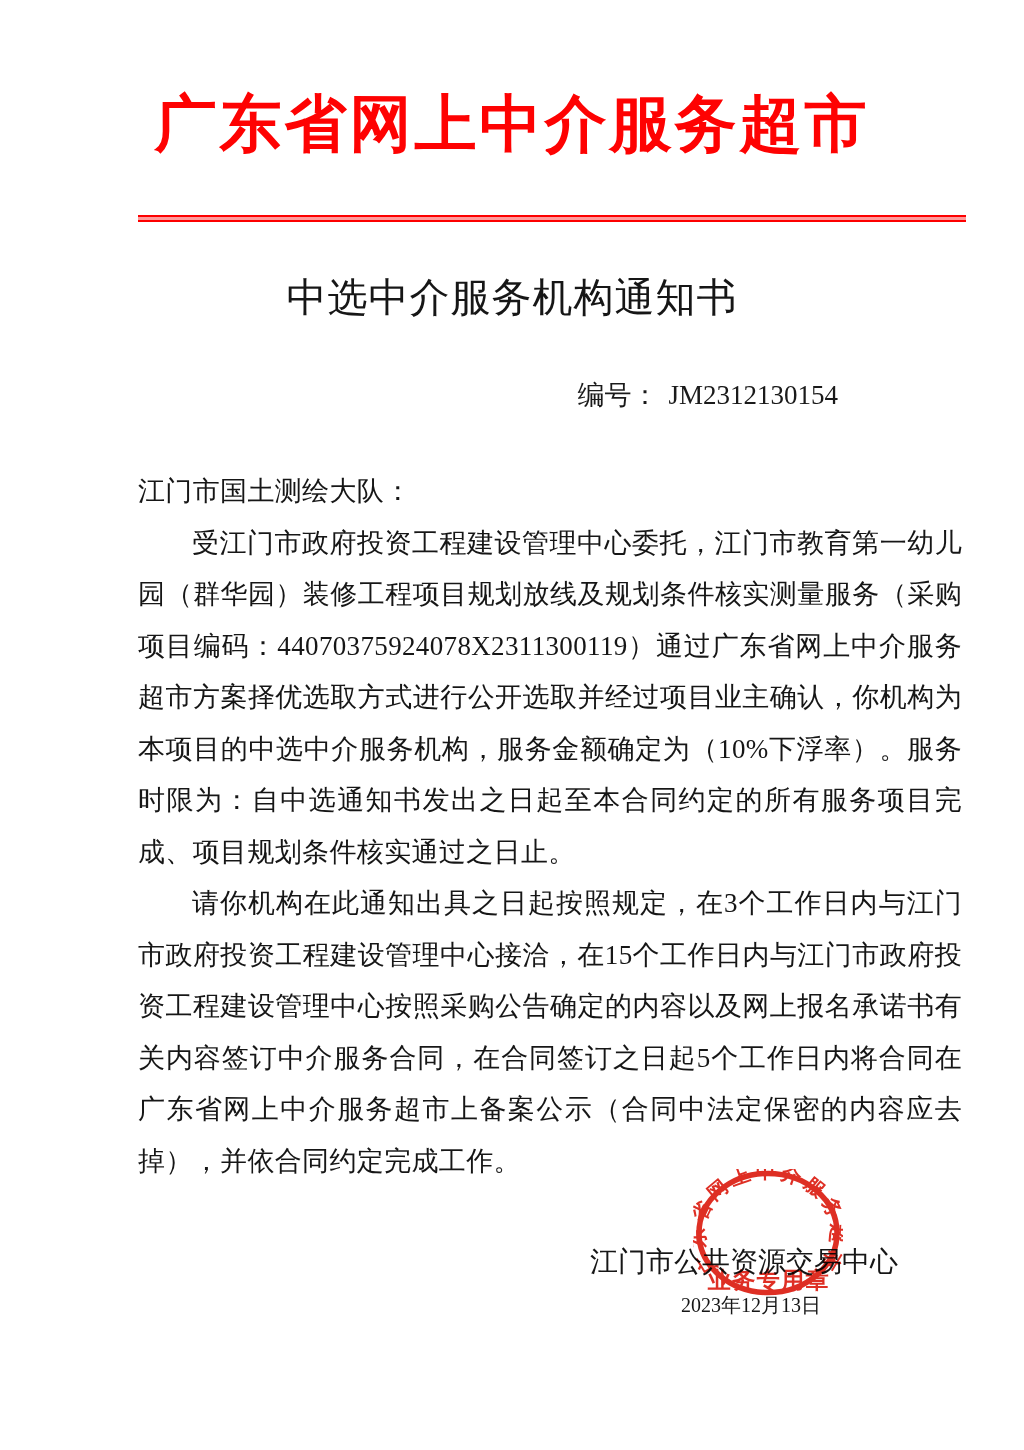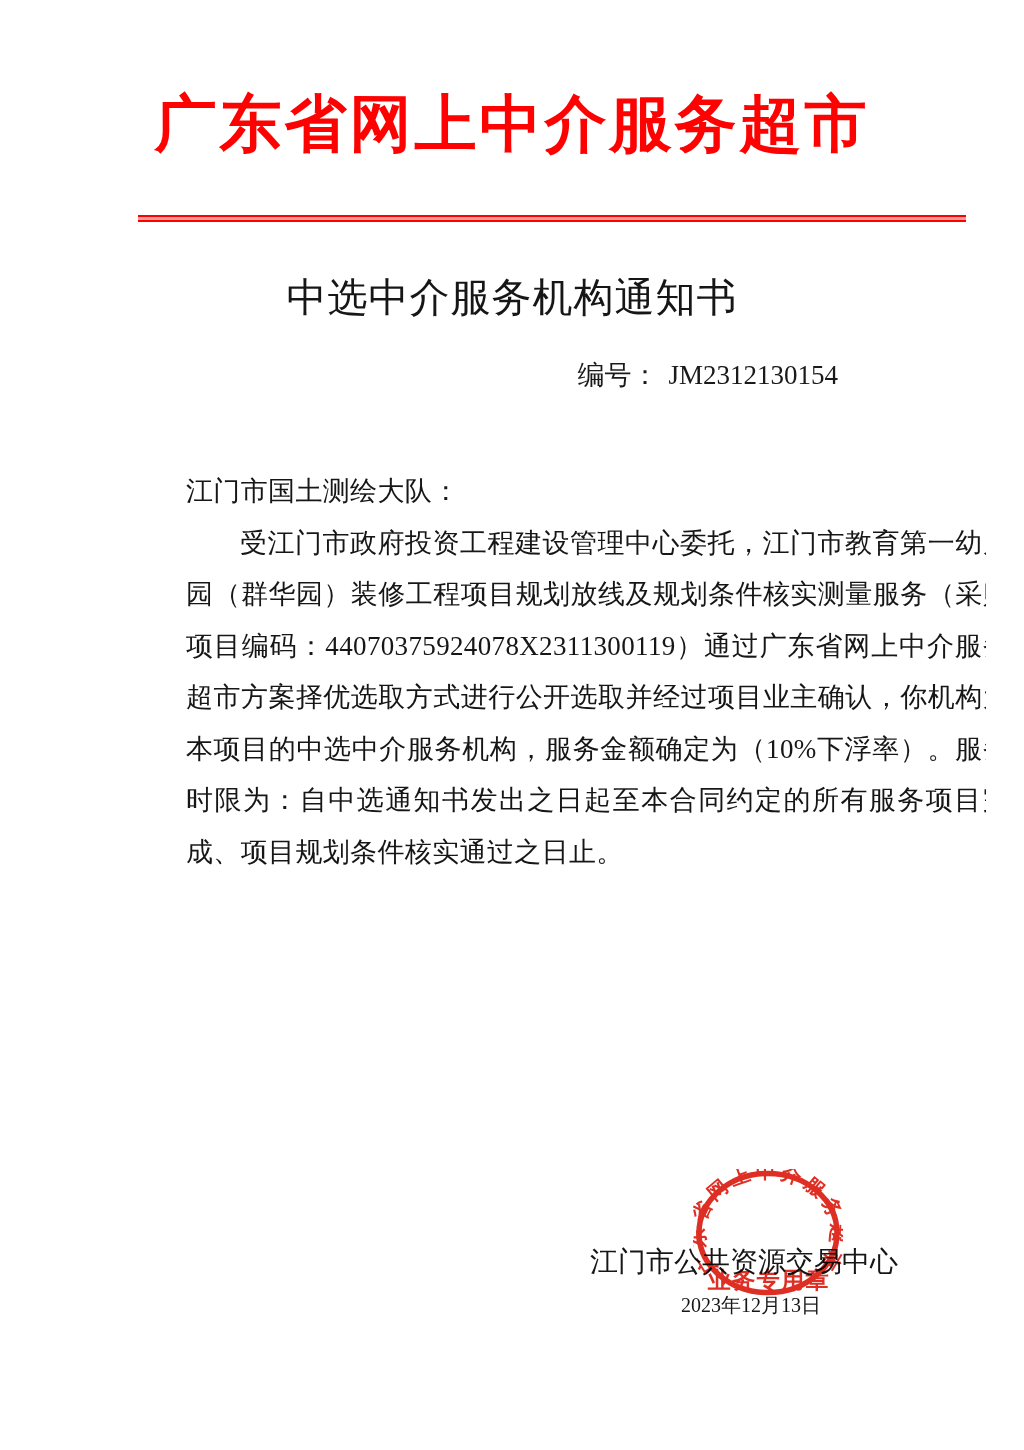--- a/index.html
+++ b/index.html
@@ -44,40 +44,39 @@
     text-align: center;
     font-size: 40px;
     line-height: 52px;
     font-weight: 500;
     color: #161616;
     letter-spacing: 1px;
     white-space: nowrap;
   }
   .doc-number {
     position: absolute;
-    top: 358px;
+    top: 378px;
     right: 148px;
     font-size: 27px;
     line-height: 34px;
     display: flex;
     gap: 10px;
     white-space: nowrap;
   }
   .body-text {
     position: absolute;
     top: 466px;
     left: 100px;
     width: 824px;
     font-size: 27px;
     line-height: 51.5px;
     letter-spacing: 0.35px;
     text-align: justify;
     text-justify: inter-character;
     color: #161616;
-    margin-left: 48px;
   }
   .body-text p { margin: 0; }
   .body-text p.indent { text-indent: 2em; }
   .sig-org {
     position: absolute;
     top: 1246px;
     left: 552px;
     font-size: 28px;
     line-height: 32px;
     white-space: nowrap;
@@ -114,20 +113,21 @@
   <div class="doc-title">中选中介服务机构通知书</div>
 
   <div class="doc-number">
     <span>编号：</span>
     <span>JM2312130154</span>
   </div>
 
   <div class="body-text">
     <p>江门市国土测绘大队：</p>
     <p class="indent">受江门市政府投资工程建设管理中心委托，江门市教育第一幼儿园（群华园）装修工程项目规划放线及规划条件核实测量服务（采购项目编码：44070375924078X2311300119）通过广东省网上中介服务超市方案择优选取方式进行公开选取并经过项目业主确认，你机构为本项目的中选中介服务机构，服务金额确定为（10%下浮率）。服务时限为：自中选通知书发出之日起至本合同约定的所有服务项目完成、项目规划条件核实通过之日止。</p>
+    <p class="indent">请你机构在此通知出具之日起按照规定，在3个工作日内与江门市政府投资工程建设管理中心接洽，在15个工作日内与江门市政府投资工程建设管理中心按照采购公告确定的内容以及网上报名承诺书有关内容签订中介服务合同，在合同签订之日起5个工作日内将合同在广东省网上中介服务超市上备案公示（合同中法定保密的内容应去掉），并依合同约定完成工作。</p>
   </div>
 
   <div class="sig-org">江门市公共资源交易中心</div>
 
   <div class="sig-date">2023年12月13日</div>
 
   <svg class="stamp" viewBox="0 0 150 130" xmlns="http://www.w3.org/2000/svg">
     <defs>
       <path id="stamp-arc" d="M 26 99.4 A 64 55 0 1 1 124 99.4" fill="none"></path>
     </defs>

